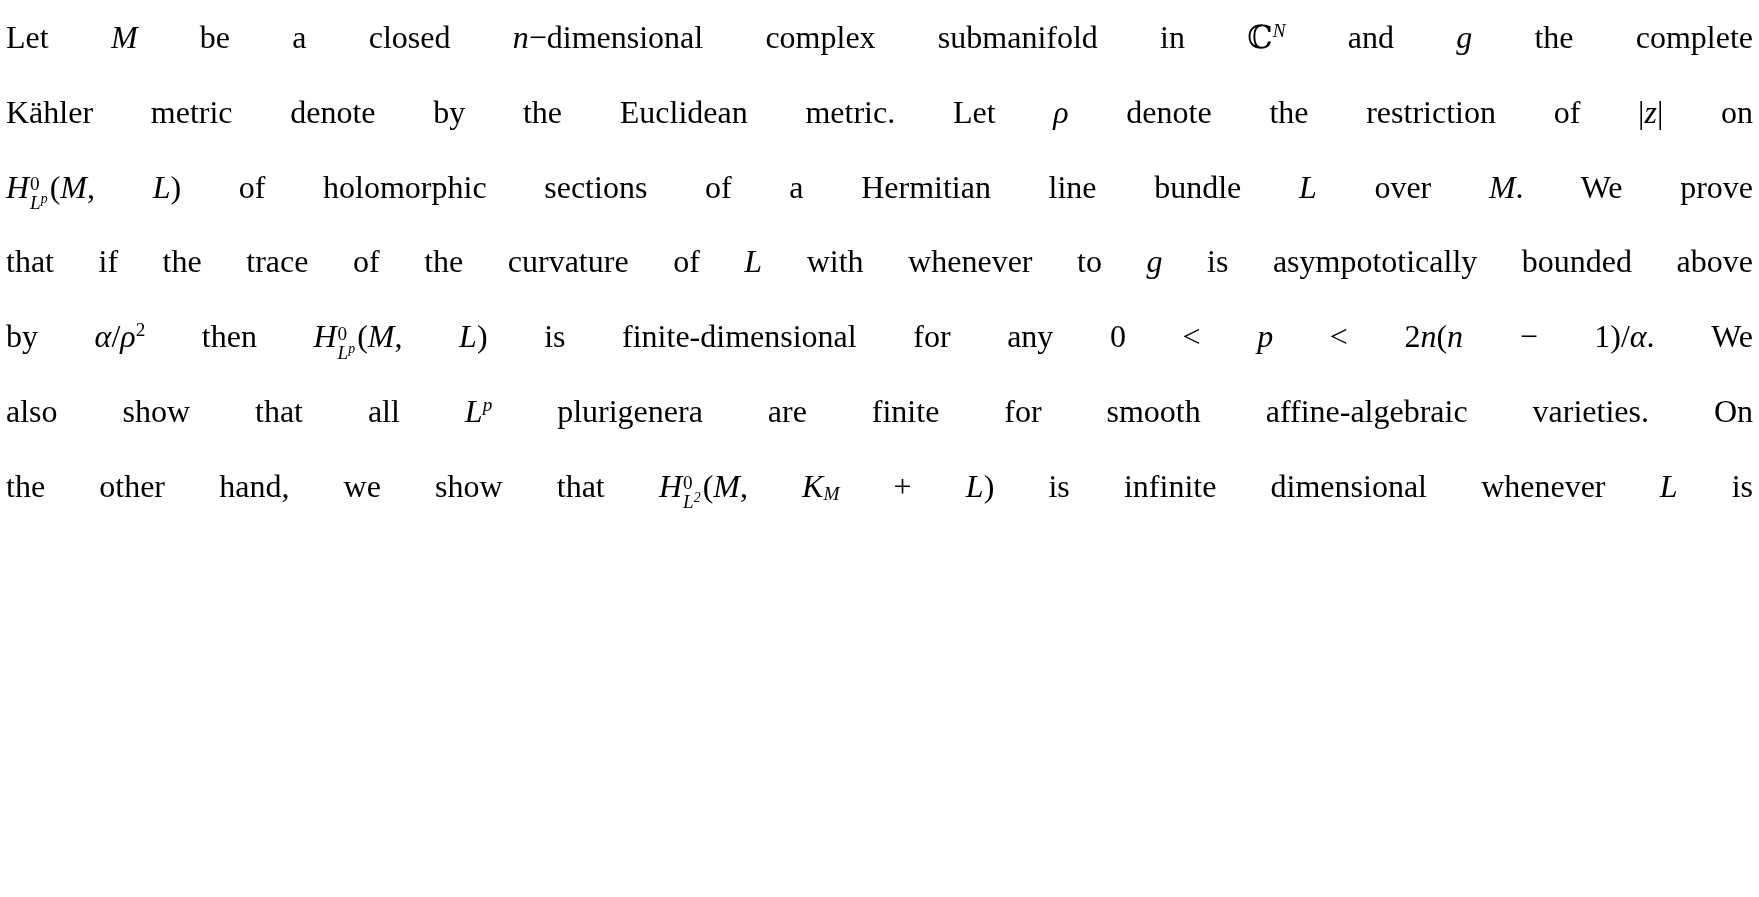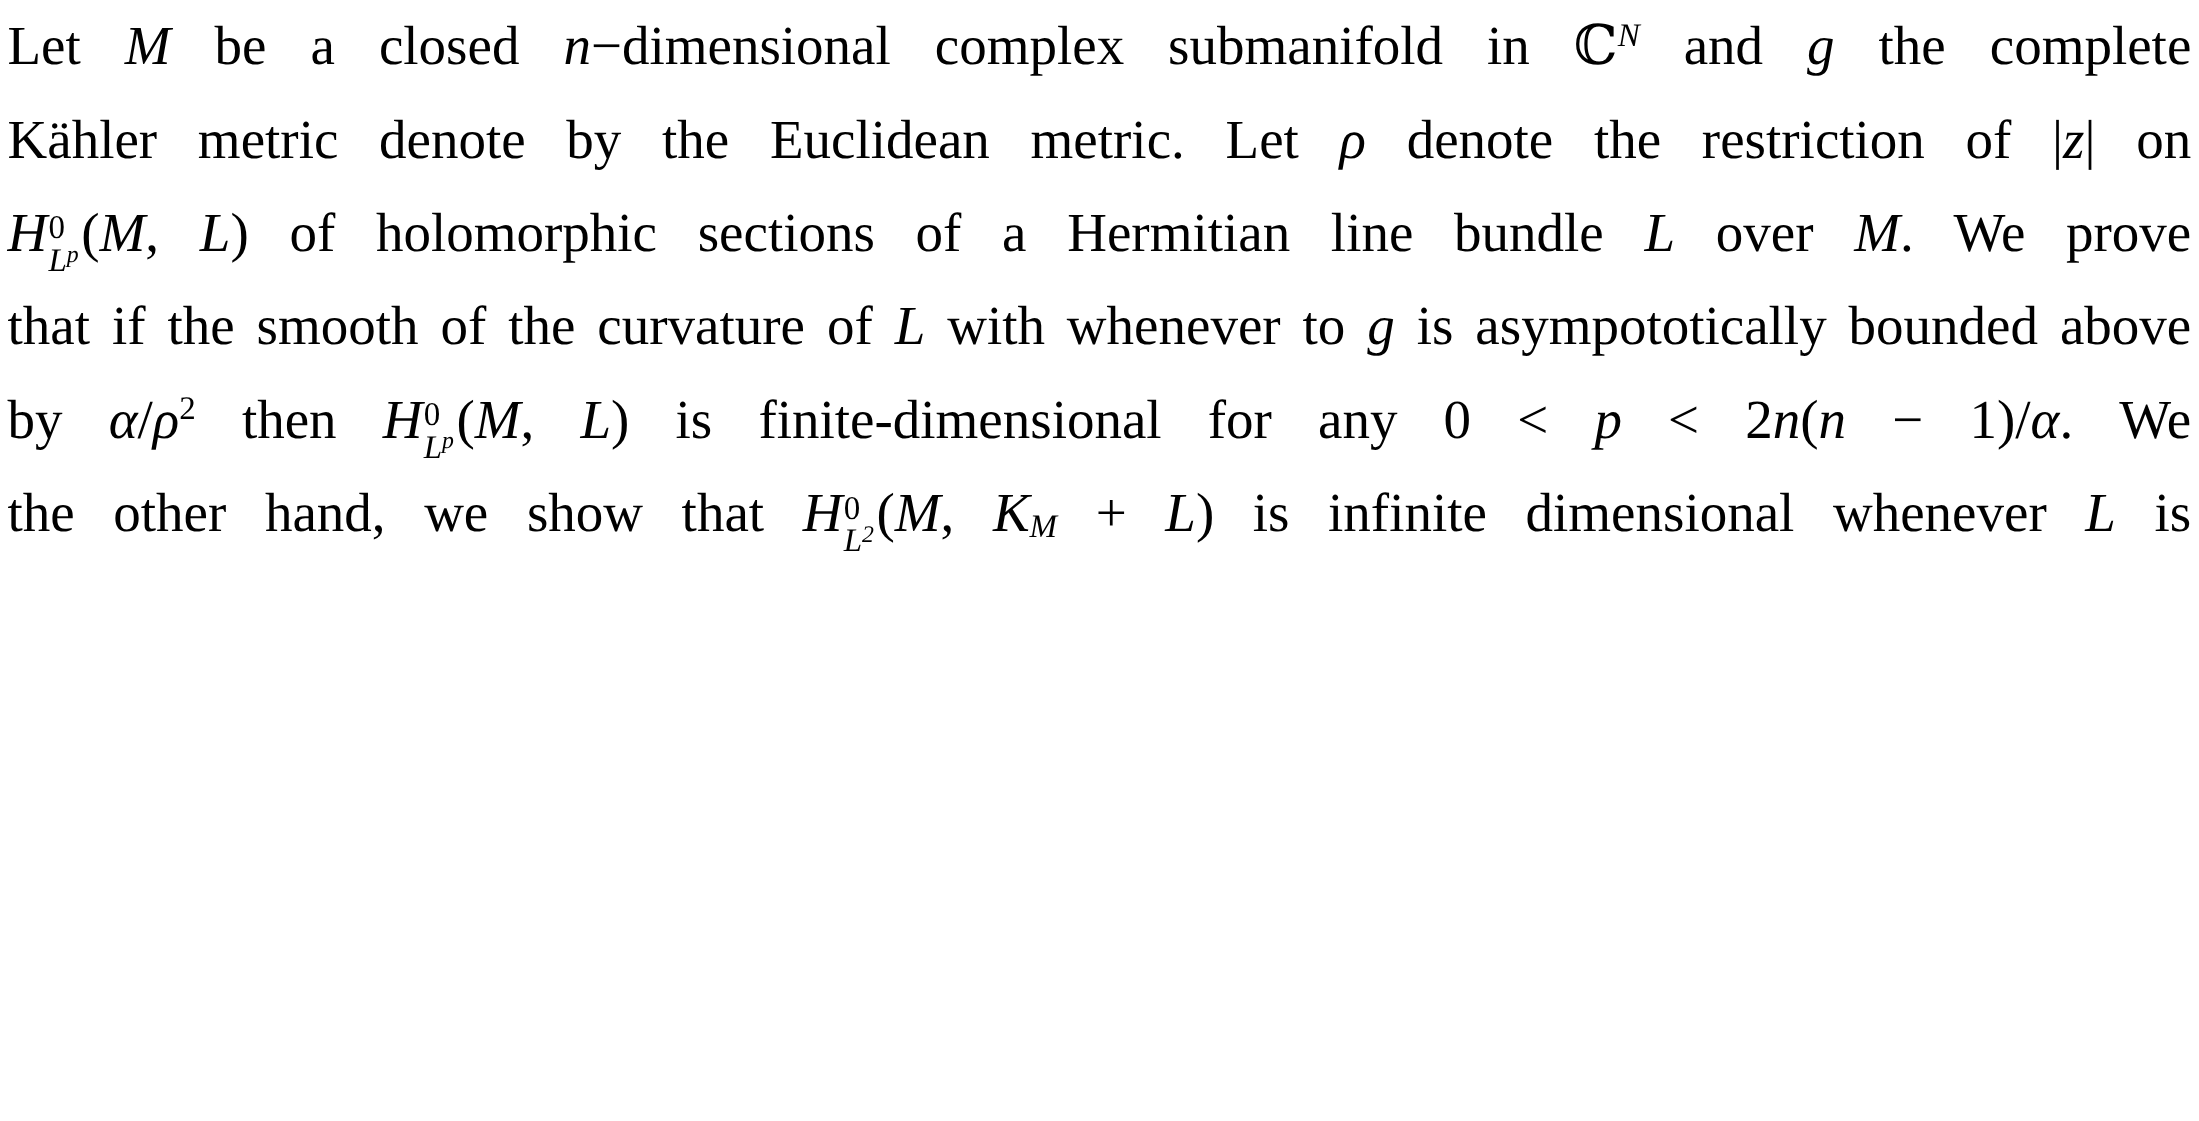--- a/index.html
+++ b/index.html
@@ -12,21 +12,21 @@
     height: 897px;
     overflow: hidden;
   }
   .abstract {
     box-sizing: border-box;
     width: 1759px;
     height: 897px;
     padding: 0 6px;
     color: #000000;
     font-family: "Liberation Serif", "DejaVu Serif", "DejaVu Sans", serif;
-    font-size: 44px;
+    font-size: 32px;
   }
   .line {
     height: 74.75px;
     line-height: 74.75px;
     text-align: justify;
     text-align-last: justify;
     text-justify: inter-word;
     white-space: normal;
   }
   .line.last {
@@ -51,16 +51,17 @@
   .stack .s-sub .base { font-style: italic; }
   .stack .ss { font-style: italic; font-size: 0.72em; vertical-align: 0.4em; line-height: 0; }
 </style>
 </head>
 <body>
 
 <div class="abstract">
     <div class="line"><span class="t">Let </span><span class="i">M</span><span class="t"> be a closed </span><span class="i">n</span><span class="t">−dimensional complex submanifold in ℂ</span><span class="isup">N</span><span class="t"> and </span><span class="i">g</span><span class="t"> the complete</span></div>
     <div class="line"><span class="t">Kähler metric denote by the Euclidean metric. Let </span><span class="i">ρ</span><span class="t"> denote the restriction of |</span><span class="i">z</span><span class="t">| on</span></div>
     <div class="line"><span class="i">H</span><span class="stack"><span class="s-sup">0</span><span class="s-sub"><span class="base">L</span><span class="ss">p</span></span></span><span class="t">(</span><span class="i">M</span><span class="t">, </span><span class="i">L</span><span class="t">) of holomorphic sections of a Hermitian line bundle </span><span class="i">L</span><span class="t"> over </span><span class="i">M</span><span class="t">. We prove</span></div>
-    <div class="line"><span class="t">that if the smooth of the curvature of </span><span class="i">L</span><span class="t"> with whenever to </span><span class="i">g</span><span class="t"> is asympototically bounded above</span></div>
+    <div class="line"><span class="t">that if the trace of the curvature of </span><span class="i">L</span><span class="t"> with whenever to </span><span class="i">g</span><span class="t"> is asympototically bounded above</span></div>
     <div class="line"><span class="t">by </span><span class="i">α</span><span class="t">/</span><span class="i">ρ</span><span class="sup">2</span><span class="t"> then </span><span class="i">H</span><span class="stack"><span class="s-sup">0</span><span class="s-sub"><span class="base">L</span><span class="ss">p</span></span></span><span class="t">(</span><span class="i">M</span><span class="t">, </span><span class="i">L</span><span class="t">) is finite-dimensional for any 0 &lt; </span><span class="i">p</span><span class="t"> &lt; 2</span><span class="i">n</span><span class="t">(</span><span class="i">n</span><span class="t"> − 1)/</span><span class="i">α</span><span class="t">. We</span></div>
+    <div class="line"><span class="t">also show that all </span><span class="i">L</span><span class="isup">p</span><span class="t"> plurigenera are finite for smooth affine-algebraic varieties. On</span></div>
     <div class="line"><span class="t">the other hand, we show that </span><span class="i">H</span><span class="stack"><span class="s-sup">0</span><span class="s-sub"><span class="base">L</span><span class="ss">2</span></span></span><span class="t">(</span><span class="i">M</span><span class="t">, </span><span class="i">K</span><span class="isub">M</span><span class="t"> + </span><span class="i">L</span><span class="t">) is infinite dimensional whenever </span><span class="i">L</span><span class="t"> is</span></div>
   </div>
 
 </body></html>

